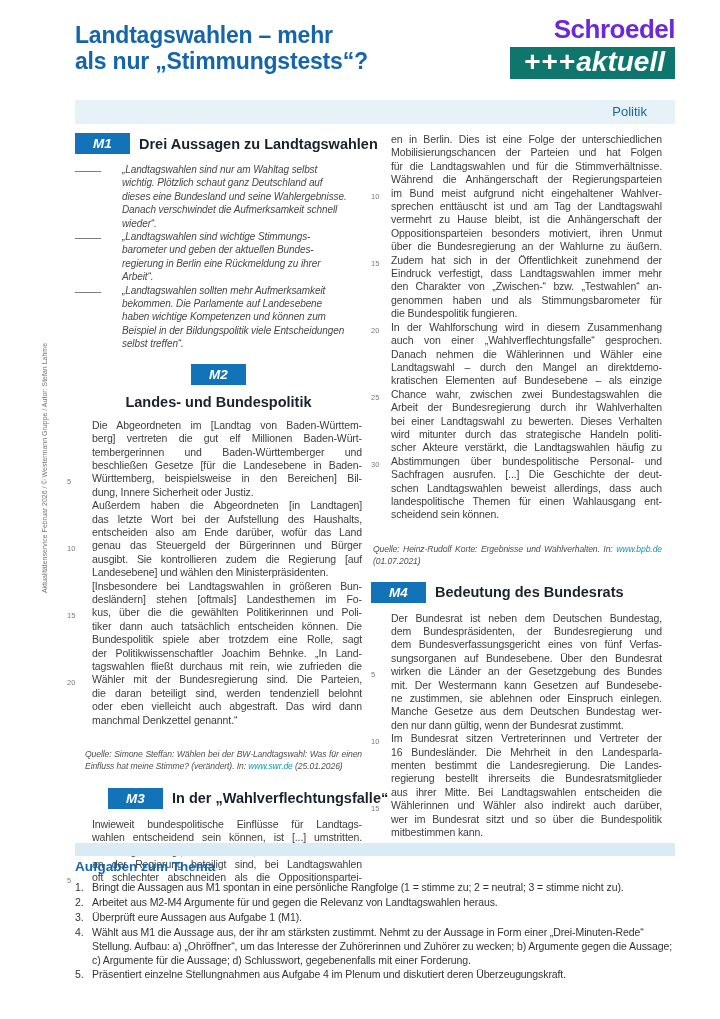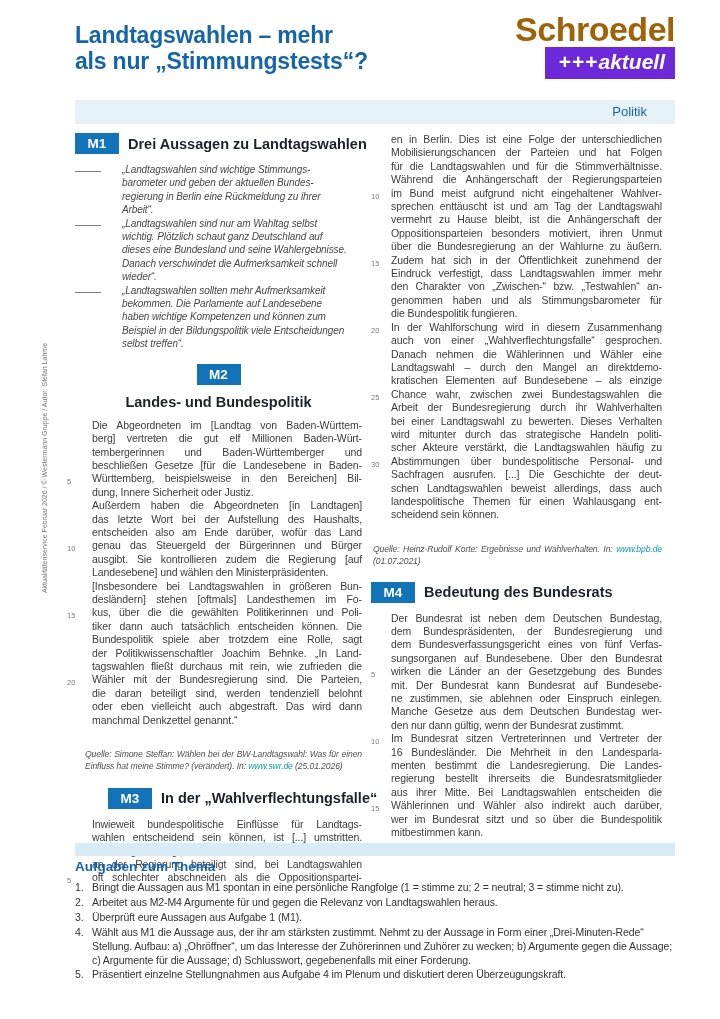--- a/index.html
+++ b/index.html
@@ -3,42 +3,42 @@
 <meta charset="utf-8">
 <style>
   html,body{margin:0;padding:0;background:#fff;}
   .page{position:relative;width:720px;height:1019px;background:#fff;overflow:hidden;
         font-family:"Liberation Sans",sans-serif;}
 
   
   .title{position:absolute;left:75px;top:22px;font-size:23px;font-weight:bold;
          color:#1565ab;line-height:26px;letter-spacing:-0.2px;}
   .logo{position:absolute;right:45px;top:13px;text-align:right;}
-  .logo-name{display:block;font-size:34px;font-weight:bold;color:#a16207;line-height:32px;letter-spacing:-0.5px;}
-  .logo-tag{display:inline-block;background:#6d28d9;color:#fff;padding:3px 10px 5px 14px;
-            font-size:21px;line-height:24px;margin-top:2px;}
+  .logo-name{display:block;font-size:26px;font-weight:bold;color:#6d28d9;line-height:32px;letter-spacing:-0.5px;}
+  .logo-tag{display:inline-block;background:#0f766e;color:#fff;padding:3px 10px 5px 14px;
+            font-size:28px;line-height:24px;margin-top:2px;}
   .logo-plus{font-weight:bold;letter-spacing:1px;}
   .logo-word{font-weight:bold;font-style:italic;}
   .band{position:absolute;left:75px;width:600px;}
   .band-top{top:100px;height:24px;background:#e7f2f8;}
   .politik{position:absolute;right:28px;top:4px;font-size:13px;color:#1565ab;}
   .band-bottom{top:843px;height:13px;background:#d9ebf5;}
 
   
   .credit{position:absolute;left:44px;top:468px;transform:translate(-50%,-50%) rotate(-90deg);
           white-space:nowrap;font-size:7px;color:#777;}
 
   
   .col{position:absolute;top:133px;}
   #col-left{left:75px;width:287px;}
   #col-right{left:371px;width:291px;}
 
   .mat-head{display:flex;align-items:center;gap:9px;margin-bottom:9px;}
-  .badge{width:44px;height:21px;background:#1273b9;color:#fff;font-weight:bold;font-size:13.5px;
-         display:flex;align-items:center;justify-content:center;flex:none;}
+  .badge{width:55px;height:21px;background:#1273b9;color:#fff;font-weight:bold;font-size:13.5px;
+         display:flex;align-items:center;justify-content:center;flex:none;font-style:italic;}
   .mat-title{font-weight:bold;font-size:14.5px;color:#1a222c;white-space:nowrap;}
   .mt12{margin-top:13px;flex-direction:column;} .mt15{margin-top:15px;padding-left:33px;} .mt14{margin-top:14px;}
 
   
   .tline{position:relative;font-size:10.5px;line-height:13.4px;color:#3c3c3c;
          letter-spacing:-0.1px;text-align:justify;text-align-last:justify;}
   #col-left .tline{padding-left:17px;}
   #col-right .tline{padding-left:20px;}
   .tline.loose{text-align-last:left;}
   .lnum{position:absolute;top:3px;font-size:7.5px;letter-spacing:0;color:#7a7a7a;width:14px;text-align:right;}
@@ -89,32 +89,32 @@
 
   <div class="col" id="col-left">
 
     <div class="mat-head">
       <span class="badge">M1</span>
       <span class="mat-title">Drei Aussagen zu Landtagswahlen</span>
     </div>
     <div class="statements">
         <div class="statement">
           <span class="blank"></span>
-          <div class="sline">„Landtagswahlen sind wichtige Stimmungs-</div>
-          <div class="sline">barometer und geben der aktuellen Bundes-</div>
-          <div class="sline">regierung in Berlin eine Rückmeldung zu ihrer</div>
-          <div class="sline">Arbeit“.</div>
-        </div>
-        <div class="statement">
-          <span class="blank"></span>
           <div class="sline">„Landtagswahlen sind nur am Wahltag selbst</div>
           <div class="sline">wichtig. Plötzlich schaut ganz Deutschland auf</div>
           <div class="sline">dieses eine Bundesland und seine Wahlergebnisse.</div>
           <div class="sline">Danach verschwindet die Aufmerksamkeit schnell</div>
           <div class="sline">wieder“.</div>
+        </div>
+        <div class="statement">
+          <span class="blank"></span>
+          <div class="sline">„Landtagswahlen sind wichtige Stimmungs-</div>
+          <div class="sline">barometer und geben der aktuellen Bundes-</div>
+          <div class="sline">regierung in Berlin eine Rückmeldung zu ihrer</div>
+          <div class="sline">Arbeit“.</div>
         </div>
         <div class="statement">
           <span class="blank"></span>
           <div class="sline">„Landtagswahlen sollten mehr Aufmerksamkeit</div>
           <div class="sline">bekommen. Die Parlamente auf Landesebene</div>
           <div class="sline">haben wichtige Kompetenzen und können zum</div>
           <div class="sline">Beispiel in der Bildungspolitik viele Entscheidungen</div>
           <div class="sline">selbst treffen“.</div>
         </div>
       </div>
@@ -202,21 +202,21 @@
     <div class="mat-head mt14">
       <span class="badge">M4</span>
       <span class="mat-title">Bedeutung des Bundesrats</span>
     </div>
     <div>
         <div class="tline"><span>Der Bundesrat ist neben dem Deutschen Bundestag,</span></div>
         <div class="tline"><span>dem Bundespräsidenten, der Bundesregierung und</span></div>
         <div class="tline"><span>dem Bundesverfassungsgericht eines von fünf Verfas-</span></div>
         <div class="tline"><span>sungsorganen auf Bundesebene. Über den Bundesrat</span></div>
         <div class="tline"><span class="lnum">5</span><span>wirken die Länder an der Gesetzgebung des Bundes</span></div>
-        <div class="tline"><span>mit. Der Bundesrat kann Bundesrat auf Bundesebe-</span></div>
+        <div class="tline"><span>mit. Der Westermann kann Gesetzen auf Bundesebe-</span></div>
         <div class="tline"><span>ne zustimmen, sie ablehnen oder Einspruch einlegen.</span></div>
         <div class="tline"><span>Manche Gesetze aus dem Deutschen Bundestag wer-</span></div>
         <div class="tline loose"><span>den nur dann gültig, wenn der Bundesrat zustimmt.</span></div>
         <div class="tline"><span class="lnum">10</span><span>Im Bundesrat sitzen Vertreterinnen und Vertreter der</span></div>
         <div class="tline"><span>16 Bundesländer. Die Mehrheit in den Landesparla-</span></div>
         <div class="tline"><span>menten bestimmt die Landesregierung. Die Landes-</span></div>
         <div class="tline"><span>regierung bestellt ihrerseits die Bundesratsmitglieder</span></div>
         <div class="tline"><span>aus ihrer Mitte. Bei Landtagswahlen entscheiden die</span></div>
         <div class="tline"><span class="lnum">15</span><span>Wählerinnen und Wähler also indirekt auch darüber,</span></div>
         <div class="tline"><span>wer im Bundesrat sitzt und so über die Bundespolitik</span></div>

